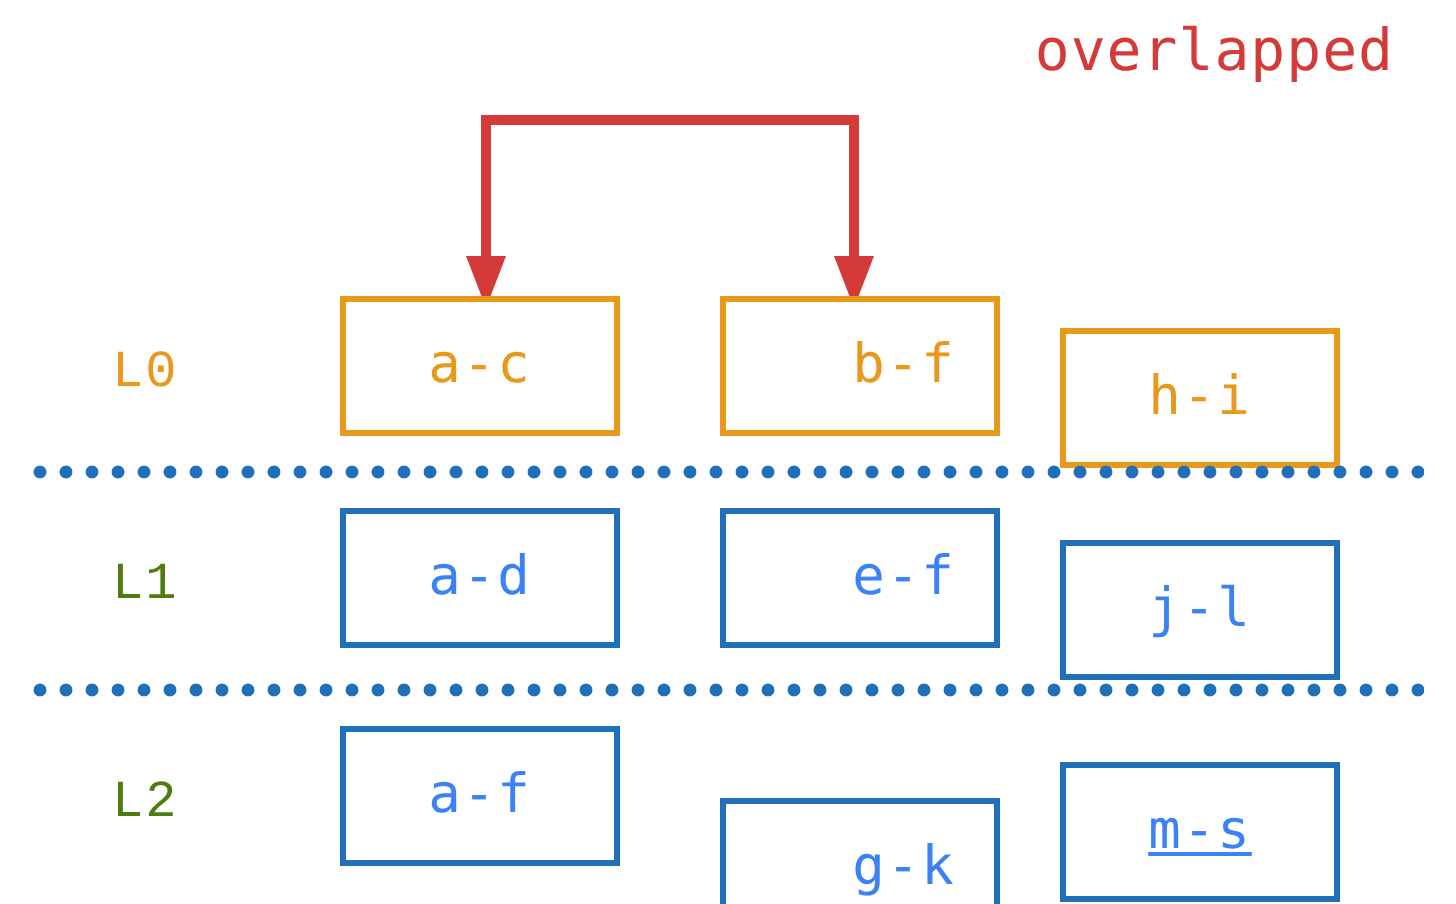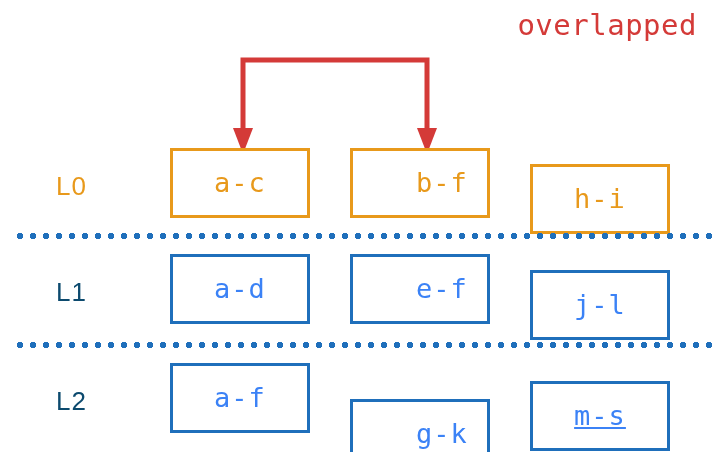--- a/index.html
+++ b/index.html
@@ -56,27 +56,27 @@
   .row-l0 { top: 148px; height: 76px; }
   .row-l1 { top: 254px; height: 76px; }
   .row-l2 { top: 363px; height: 76px; }
 
   .row-label {
     position: absolute;
     left: 56px;
     top: 0;
     height: 76px;
     line-height: 76px;
-    font-family: Liberation Sans, sans-serif;
+    font-family: Liberation Mono, monospace;
     font-size: 26px;
     letter-spacing: 1px;
   }
   .row-l0 .row-label { color: #e8991b; }
   .row-l1 .row-label,
-  .row-l2 .row-label { color: #0c4a6e; }
+  .row-l2 .row-label { color: #4d7c0f; }
 
   .boxes {
     position: absolute;
     left: 170px;
     top: 0;
   }
   .box {
     position: absolute;
     width: 140px;
     height: 70px;
@@ -89,21 +89,21 @@
     line-height: 64px;
     text-align: center;
     color: #e8991b;
   }
   .row-l1 .box,
   .row-l2 .box {
     border-color: #1f6fbb;
     color: #3b82f6;
   }
   .box.pos0 { left: 0px;   top: 0px; }
-  .box.pos1 { left: 180px; top: 0px; padding-left: 44px; }
+  .box.pos1 { left: 190px; top: 0px; padding-left: 44px; }
   .box.pos2 { left: 360px; top: 0px; margin-top: 16px; }
 
   
   .row-l2 .box.pos1 { top: 4px; margin-top: 32px; }
   .row-l2 .box.pos2 { top: 2px; text-decoration: underline; }
 
   
   .divider {
     position: absolute;
     left: 16px;

